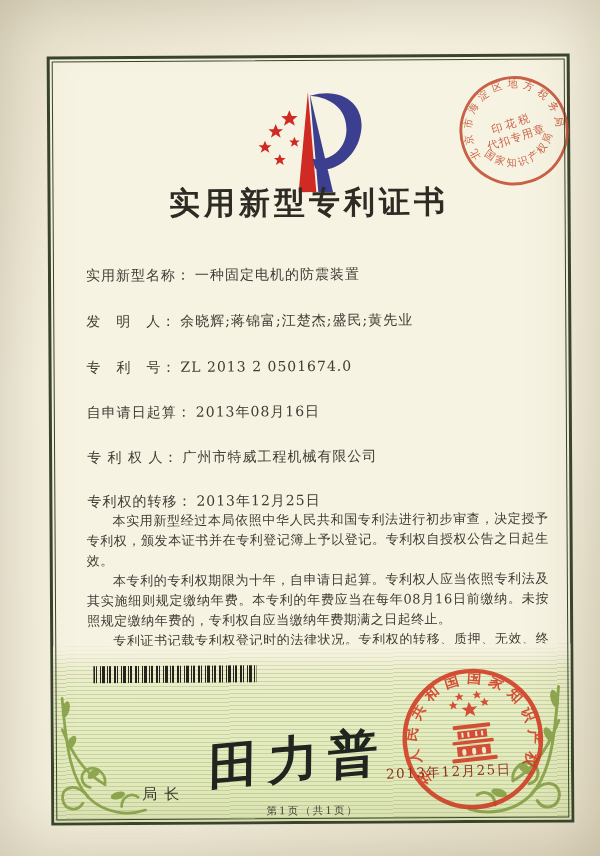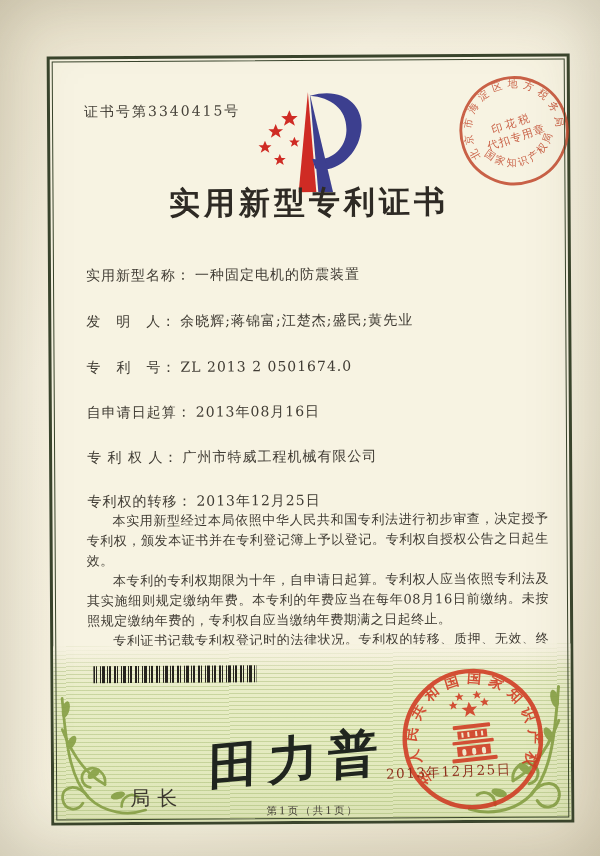--- a/index.html
+++ b/index.html
@@ -38,39 +38,38 @@
       repeating-linear-gradient(180deg,rgba(128,158,68,.30) 0 1px,rgba(0,0,0,0) 1px 4px),
       linear-gradient(180deg,#f1eed6 0%,#e8edc6 28%,#dfe7b8 100%);}
   .band::before{content:"";position:absolute;left:0;right:0;top:0;height:26px;
     background:linear-gradient(180deg,#f7f3e2,rgba(247,243,226,0));}
   .barcode{position:absolute;left:40px;top:607px;width:163px;height:17px;z-index:20;
     background:repeating-linear-gradient(90deg,
       #26231e 0 2px,transparent 2px 3px,#26231e 3px 4px,transparent 4px 7px,
       #26231e 7px 8px,transparent 8px 9px,#26231e 9px 12px,transparent 12px 14px,
       #26231e 14px 15px,transparent 15px 16px,#26231e 16px 18px,transparent 18px 21px);}
   .sig-row{position:absolute;left:70px;top:640px;width:280px;height:110px;z-index:20;}
-  .sig-title{position:absolute;left:6px;top:86px;font-size:20px;letter-spacing:7px;color:#3c382f;}
+  .sig-title{position:absolute;left:18px;top:86px;font-size:15px;letter-spacing:7px;color:#3c382f;}
   .sig-name{position:absolute;left:84px;top:28px;font-size:50px;font-weight:700;
     color:#20251f;transform:rotate(-5deg) skewX(-6deg);letter-spacing:10px;white-space:nowrap;}
   .seal{position:absolute;left:345px;top:608px;width:148px;height:148px;z-index:30;
     opacity:.88;transform:rotate(-6deg);}
   .seal-date{position:absolute;left:332px;top:706px;z-index:31;font-size:13.5px;
     letter-spacing:1.5px;color:#8e2f1c;transform:rotate(-2deg);white-space:nowrap;}
   .footer{position:absolute;left:0;right:0;top:746px;text-align:center;z-index:20;
     font-size:10.5px;letter-spacing:2px;color:#4a463c;}
   .orn{position:absolute;bottom:3px;width:92px;height:132px;z-index:15;opacity:.9;}
   .orn-left{left:3px;transform:scaleX(1);}
   .orn-right{right:3px;transform:scaleX(-1);width:106px;height:140px;}
 </style>
 </head>
 <body>
 
 <div class="frame">
 
-  <div class="cert-no">证书号第3340415号</div>
 
   <svg class="logo" viewBox="0 0 120 110">
     <defs>
       <path id="st" d="M0,-6 L1.8,-1.8 6,-1.8 2.6,1 4,5.2 0,2.6 -4,5.2 -2.6,1 -6,-1.8 -1.8,-1.8 Z"></path>
     </defs>
     <polygon points="60,4 50,106 68,106" fill="#cf2b24"></polygon>
     <path d="M62,8 C98,-2 118,20 114,44 C110,72 84,88 67,82 L64,72 C80,76 98,64 99,44 C100,22 84,10 62,8 Z" fill="#3c3f8f"></path>
     <polygon points="62,6 70,106 85,106" fill="#3c3f8f"></polygon>
     <g fill="#cf2b24">
       <use href="#st" transform="translate(16,60) scale(1.1)"></use>

